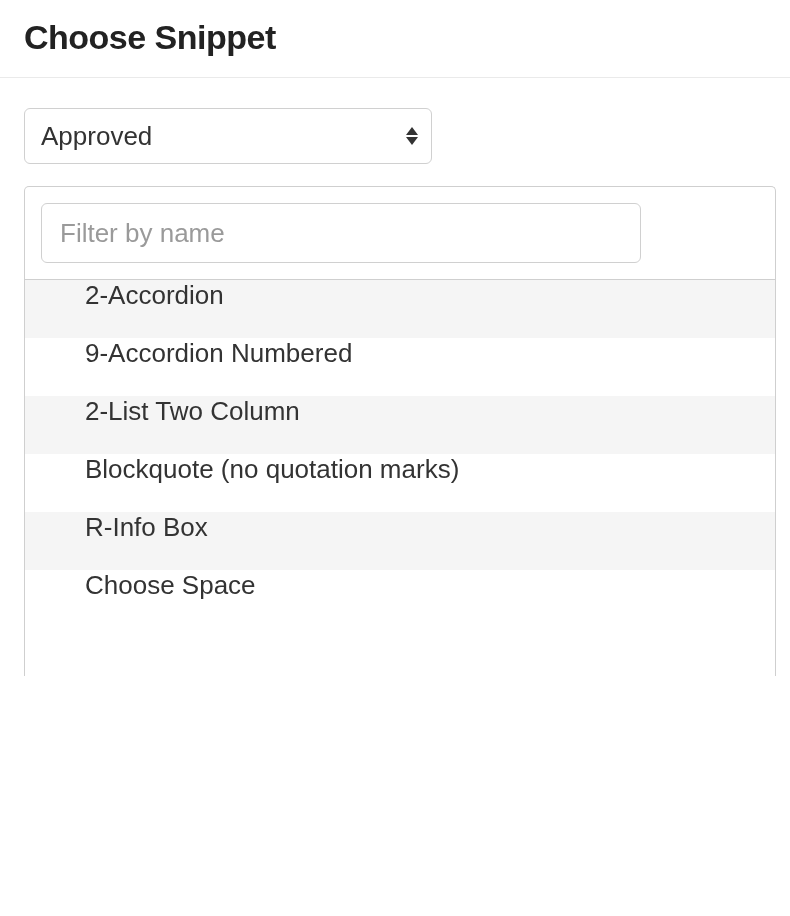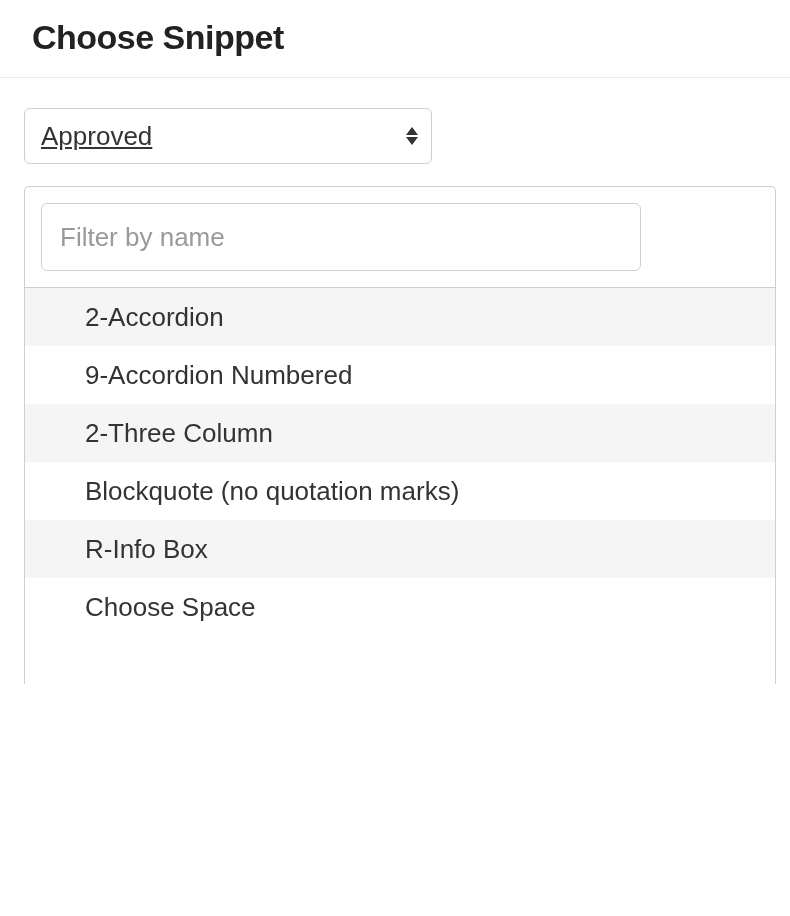--- a/index.html
+++ b/index.html
@@ -15,30 +15,28 @@
     }
     .header {
       padding: 18px 24px 20px 24px;
       border-bottom: 1px solid #eaeaea;
     }
     .header h1 {
       font-size: 34px;
       font-weight: 700;
       color: #222;
       letter-spacing: -0.5px;
-      margin-left: 8px;
     }
     .content {
       padding: 30px 24px 0 24px;
     }
     .select-wrapper {
       position: relative;
       width: 408px;
       margin-bottom: 22px;
-      text-decoration: underline;
     }
     .select-field {
       width: 100%;
       height: 56px;
       padding: 0 44px 0 16px;
       font-size: 26px;
       color: #333;
       background: #ffffff;
       border: 1px solid #d0d0d0;
       border-radius: 6px;
@@ -76,41 +74,41 @@
       border: 1px solid #cfcfcf;
       border-radius: 5px 5px 0 0;
       border-bottom: none;
       width: 752px;
     }
     .filter-area {
       padding: 16px;
     }
     .filter-input {
       width: 600px;
-      height: 68px;
+      height: 60px;
       padding: 0 18px;
       font-size: 26px;
       color: #a16207;
       border: 1px solid #d0d0d0;
       border-radius: 6px;
       outline: none;
     }
     .filter-input::placeholder {
       color: #9a9a9a;
     }
     .snippet-list {
       border-top: 1px solid #cfcfcf;
     }
     .snippet-item {
       height: 58px;
       padding: 0 0 0 60px;
       font-size: 26px;
       color: #333;
       display: flex;
-      align-items: center;
+      align-items: flex-start;
       cursor: pointer;
       background: #ffffff;
     }
     .snippet-item:nth-child(odd) {
       background: #f5f5f5;
     }
     .trailing-space {
       height: 48px;
       background: #ffffff;
     }
@@ -137,21 +135,21 @@
       <input type="text" class="filter-input" placeholder="Filter by name" style="">
     </div>
     <div class="snippet-list">
       <div class="snippet-item">
           <span>2-Accordion</span>
         </div>
       <div class="snippet-item">
           <span>9-Accordion Numbered</span>
         </div>
       <div class="snippet-item">
-          <span>2-Three Column</span>
+          <span>2-List Two Column</span>
         </div>
       <div class="snippet-item">
           <span>Blockquote (no quotation marks)</span>
         </div>
       <div class="snippet-item">
           <span>R-Info Box</span>
         </div>
       <div class="snippet-item">
           <span>Choose Space</span>
         </div>

